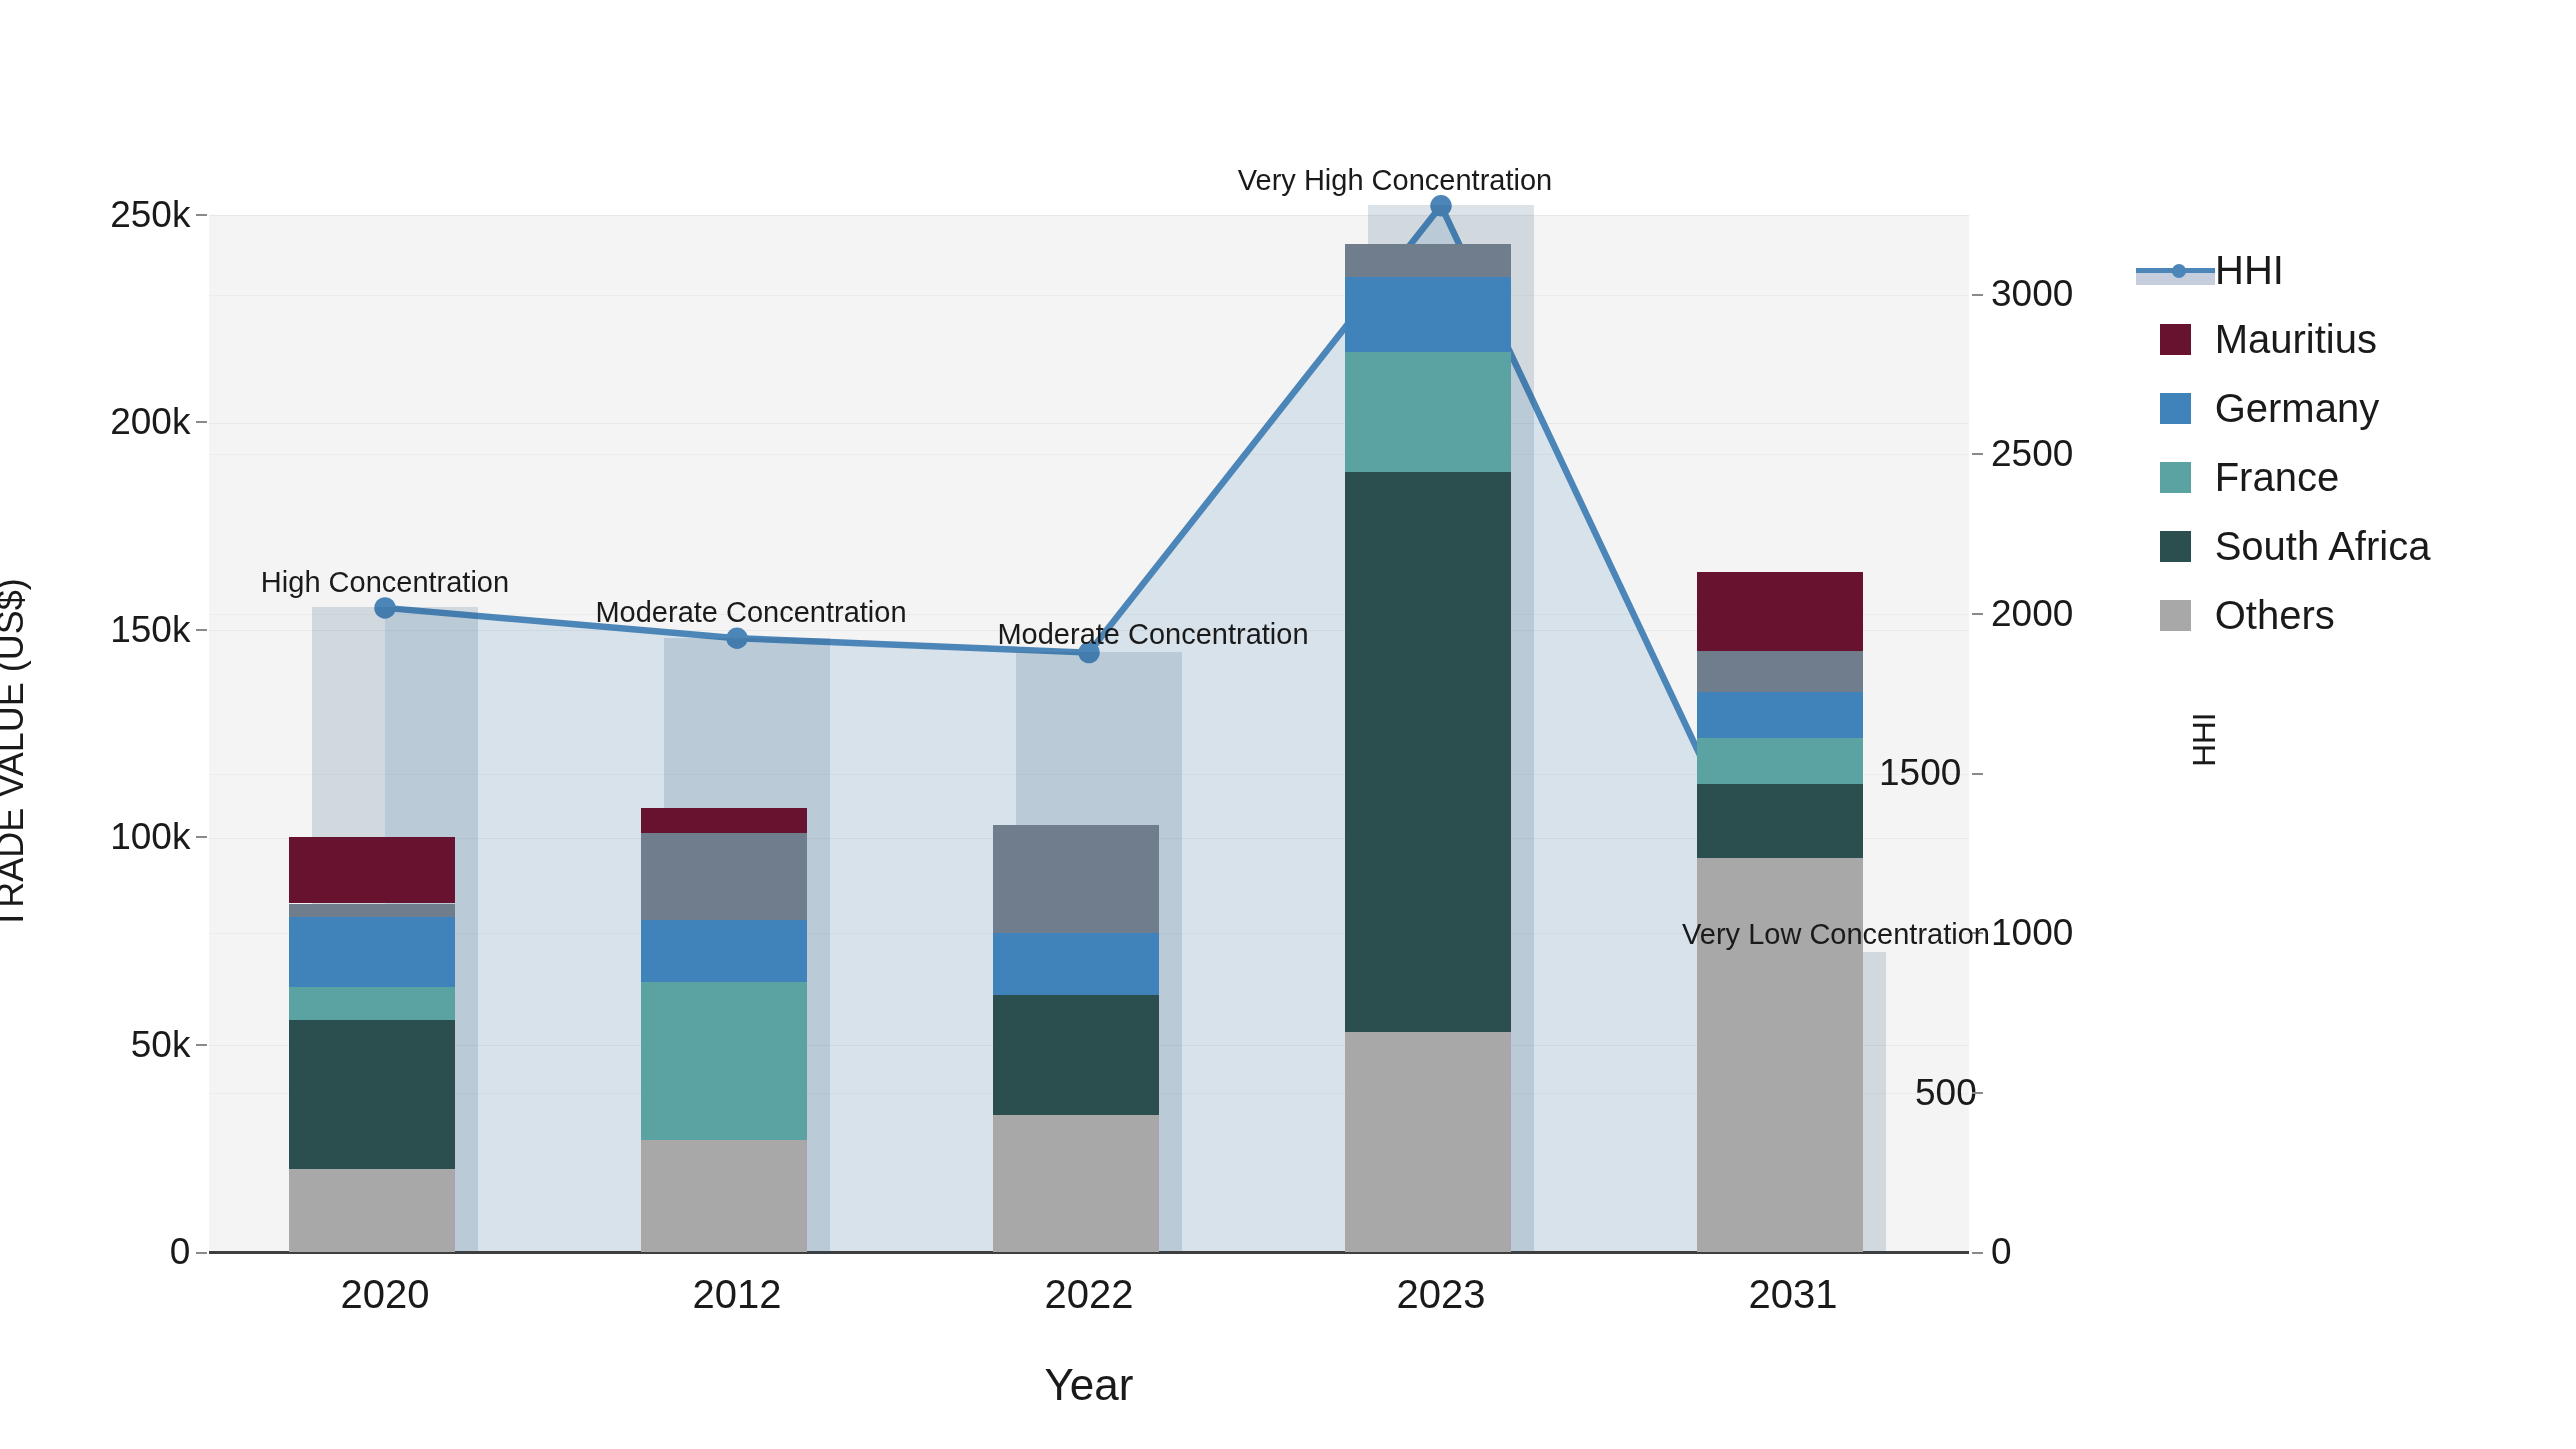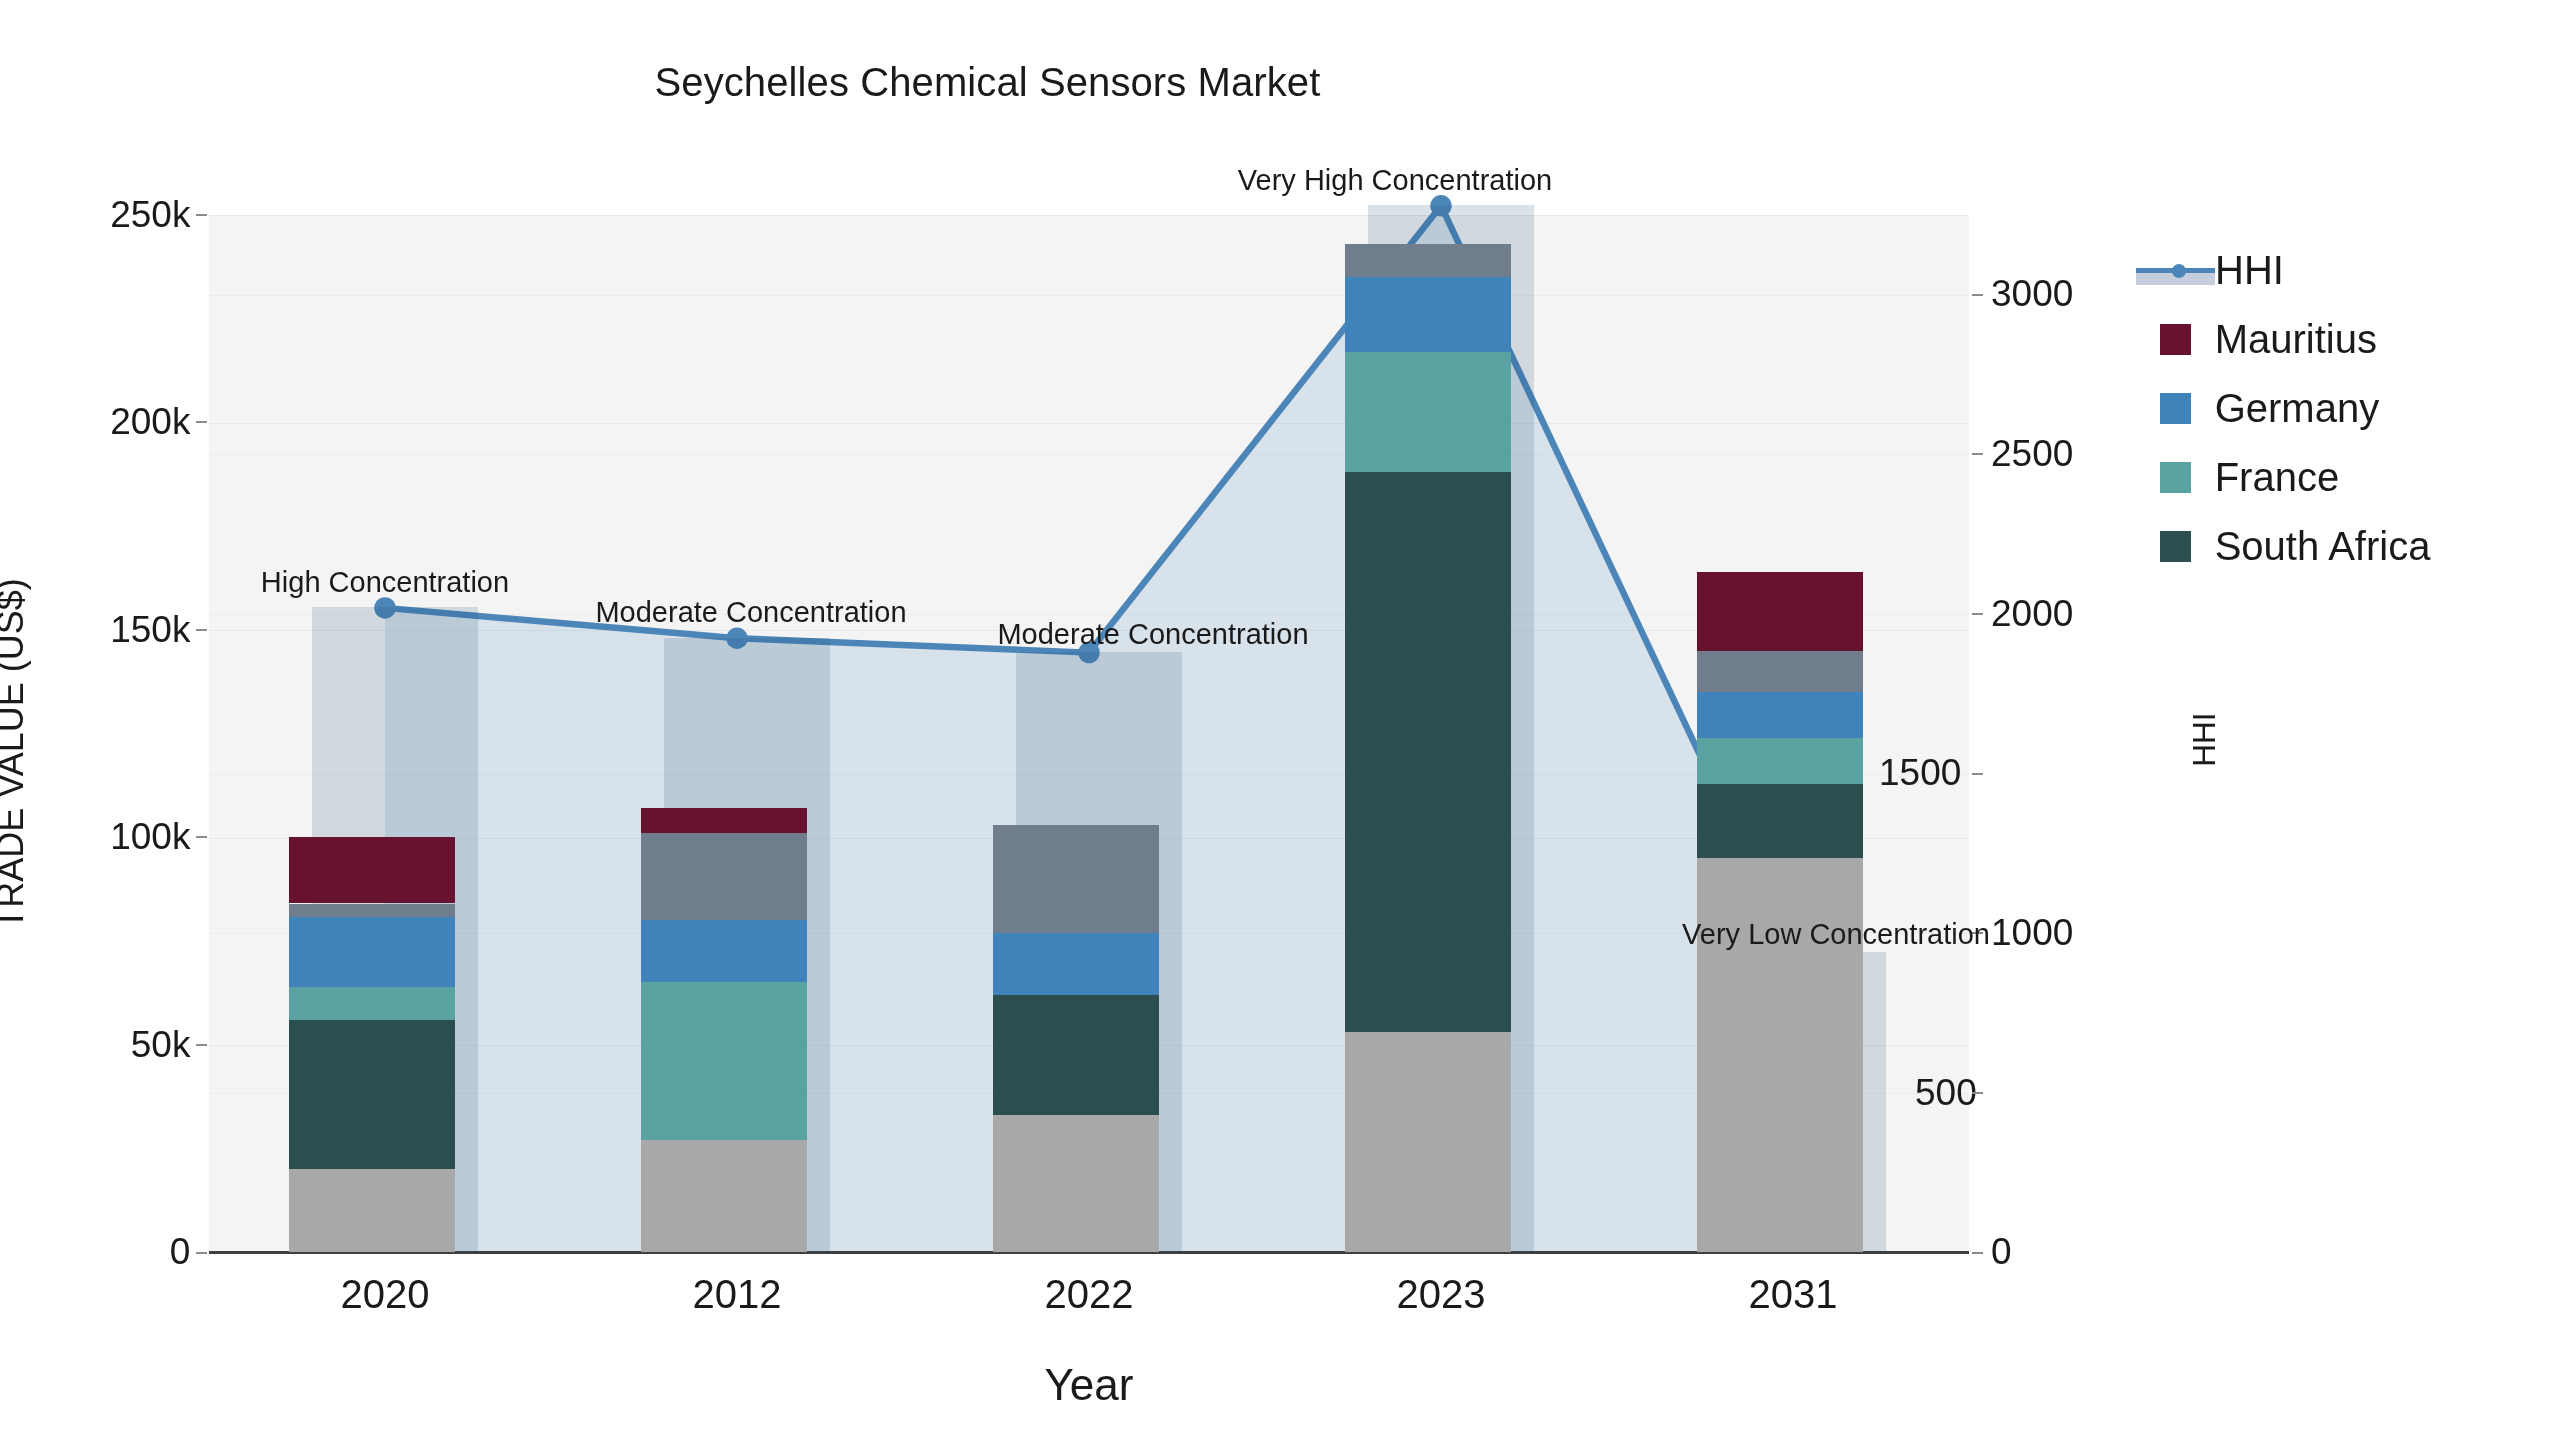--- a/index.html
+++ b/index.html
@@ -47,21 +47,20 @@
   .legend-line .lstroke{position:absolute;left:0;right:0;top:13.6px;height:5px;background:#4c86b8;}
   .legend-line .ldot{position:absolute;left:36px;top:9.3px;width:14.3px;height:14.3px;border-radius:50%;background:#4c86b8;}
   .legend-text{font-size:40px;color:#1a1a1a;white-space:nowrap;}
 </style>
 </head>
 <body>
 
 <div id="root">
 
   <div class="title-block">
-    <div class="title-line">Seychelles Chemical Sensors Market</div>
   </div>
 
   <div id="plot">
       <div class="gridline" style="top: 1038px;"></div>
       <div class="gridline" style="top: 830px;"></div>
       <div class="gridline" style="top: 623px;"></div>
       <div class="gridline" style="top: 415px;"></div>
       <div class="gridline" style="top: 208px;"></div>
       <div class="gridline" style="top: 0px;"></div>
       <div class="gridline minor" style="top: 1038px;"></div>
@@ -107,20 +106,24 @@
         <div class="legend-swatch" style="background: rgb(64, 131, 187); margin-left: 23.6px; margin-right: 23.6px;"></div>
         <span class="legend-text">Germany</span>
       </div>
       <div class="legend-row">
         <div class="legend-swatch" style="background: rgb(91, 162, 163); margin-left: 23.6px; margin-right: 23.6px;"></div>
         <span class="legend-text">France</span>
       </div>
       <div class="legend-row">
         <div class="legend-swatch" style="background: rgb(43, 79, 78); margin-left: 23.6px; margin-right: 23.6px;"></div>
         <span class="legend-text">South Africa</span>
+      </div>
+      <div class="legend-row">
+        <div class="legend-swatch" style="background: rgb(168, 168, 168); margin-left: 23.6px; margin-right: 23.6px;"></div>
+        <span class="legend-text">Others</span>
       </div>
     </div>
 
 <div class="ytick-l" style="left: 11.4px; top: 1252px;">0</div>
     <div class="tickmark" style="left: 196px; top: 1252px;"></div>
     <div class="ytick-l" style="left: 11.4px; top: 1045px;">50k</div>
     <div class="tickmark" style="left: 196px; top: 1044px;"></div>
     <div class="ytick-l" style="left: 11.4px; top: 837px;">100k</div>
     <div class="tickmark" style="left: 196px; top: 836px;"></div>
     <div class="ytick-l" style="left: 11.4px; top: 630px;">150k</div>

